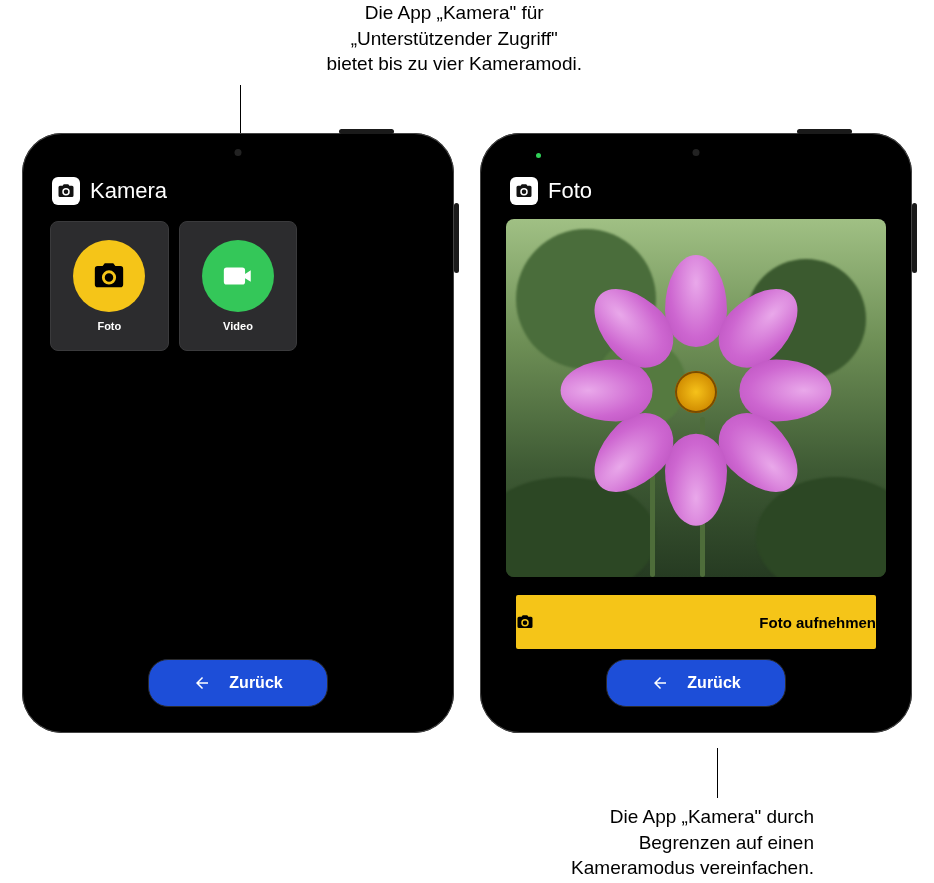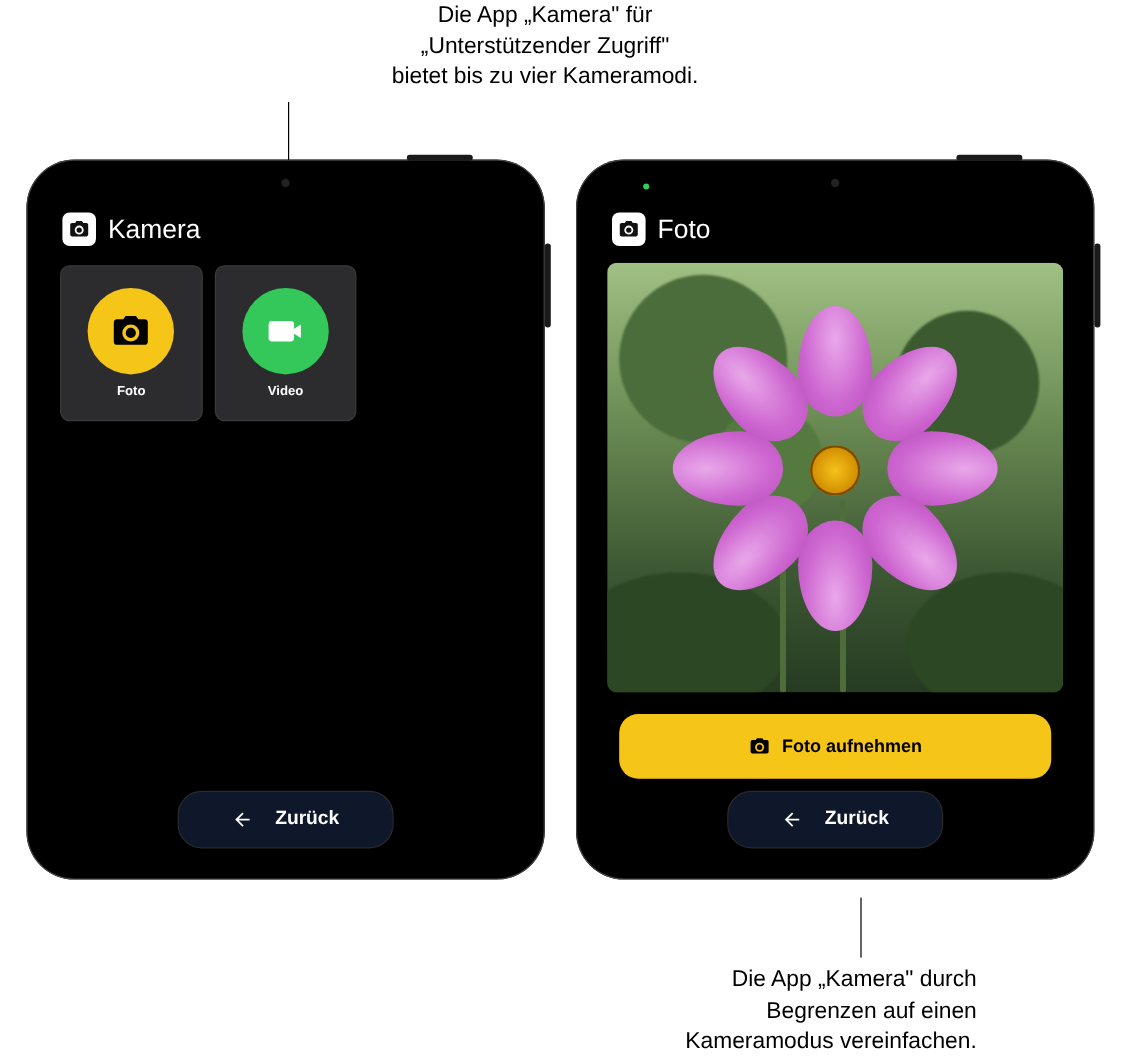--- a/index.html
+++ b/index.html
@@ -134,21 +134,21 @@
   .mode-icon.green  { background: var(--green); }
 
   .spacer-flex { flex: 1; }
 
   .bottom-bar {
     display: flex;
     justify-content: center;
     padding-bottom: 2px;
   }
   .back-button {
-    background: #0f172a;
+    background: #1d4ed8;
     color: #fff;
     border-radius: 20px;
     min-width: 180px;
     height: 48px;
     display: flex;
     align-items: center;
     justify-content: center;
     gap: 18px;
     font-size: 16px;
     font-weight: 600;
@@ -225,24 +225,24 @@
     top: 112px;
     left: 69px;
     box-shadow: 0 0 0 2px #7a4c00 inset;
   }
 
   .take-photo {
     margin: 8px 10px 0 10px;
     background: var(--take-photo);
     color: #000;
     height: 54px;
-    border-radius: 16px;
-    display: flex;
-    align-items: center;
-    justify-content: center;
+    border-radius: 2px;
+    display: flex;
+    align-items: center;
+    justify-content: space-between;
     gap: 10px;
     font-size: 15px;
     font-weight: 700;
     cursor: pointer;
   }
   .take-photo svg { fill: #000; }
 
   
   .hw-btn { position: absolute; background:#1a1a1a; border-radius:4px; }
   .device .power { top:-4px; right:60px; width:55px; height:5px; }

